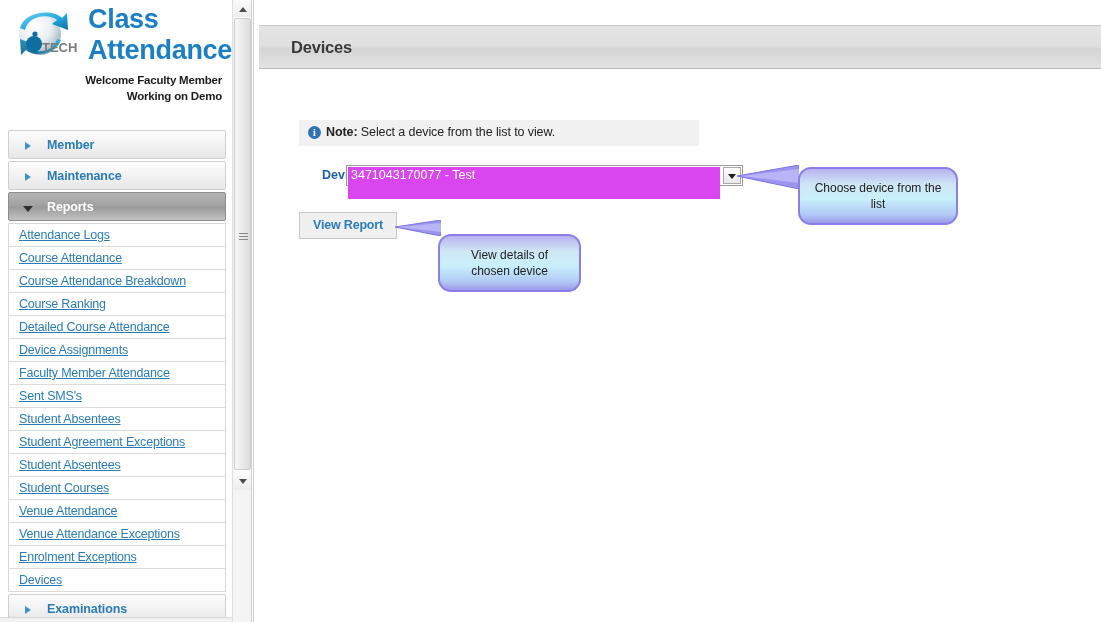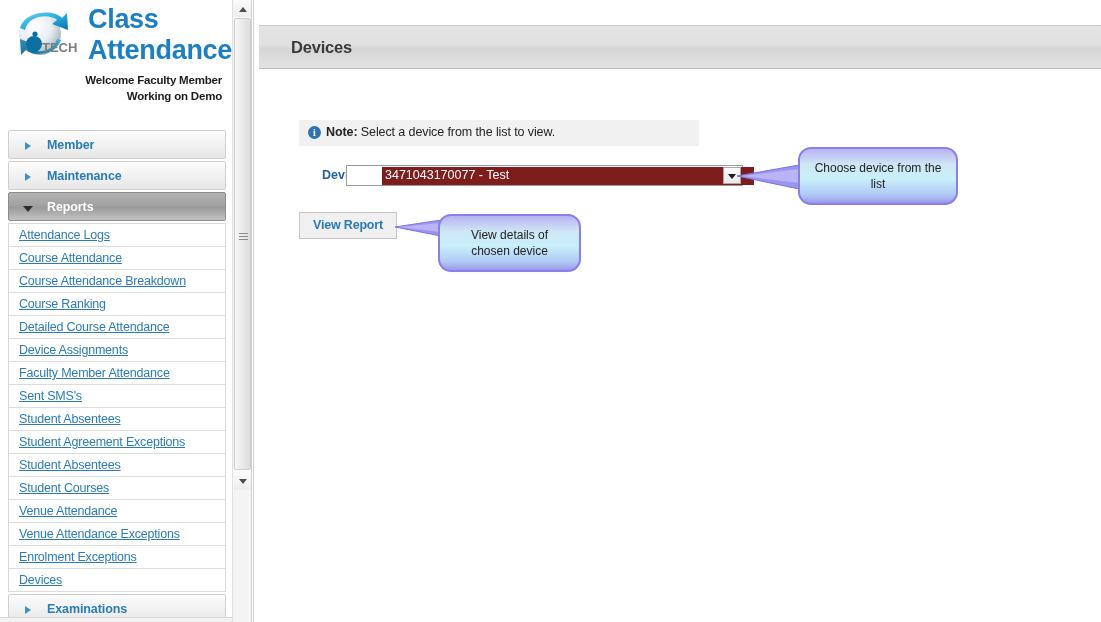--- a/index.html
+++ b/index.html
@@ -270,30 +270,29 @@
     height: 21px;
     border: 1px solid #9a9a9a;
     background: #ffffff;
     box-sizing: border-box;
     cursor: pointer;
   }
   #device-value {
     position: absolute;
     left: 1px; top: 1px;
     width: 372px;
-    height: 18px;
+    height: 32px;
     line-height: 17px;
-    background: #7f1d1d;
+    background: #d946ef;
     color: #ffffff;
     font-size: 12.5px;
     padding-left: 3px;
     box-sizing: border-box;
     overflow: hidden;
     white-space: nowrap;
-    margin-left: 34px;
   }
   #device-arrow-btn {
     position: absolute;
     right: 1px; top: 1px;
     width: 18px; height: 17px;
     background: linear-gradient(to bottom, #fbfbfb, #e9e9e9);
     border: 1px solid #a8a8a8;
     box-sizing: border-box;
     cursor: pointer;
   }
@@ -330,20 +329,21 @@
     background: linear-gradient(to bottom, #b8b2f2 0%, #cfe6f5 28%, #c9f0fb 55%, #b0c8f5 85%, #9b9ae8 100%);
     color: #222222;
     font-size: 12px;
     text-align: center;
     display: flex;
     align-items: center;
     justify-content: center;
     box-sizing: border-box;
     line-height: 16px;
     padding: 12px 10px;
+    margin-top: 20px;
   }
   #callout-device {
     left: 544px; top: 147px;
     width: 160px; height: 58px;
   }
   #callout-report {
     left: 184px; top: 214px;
     width: 143px; height: 58px;
   }
   .connector { position: absolute; }

